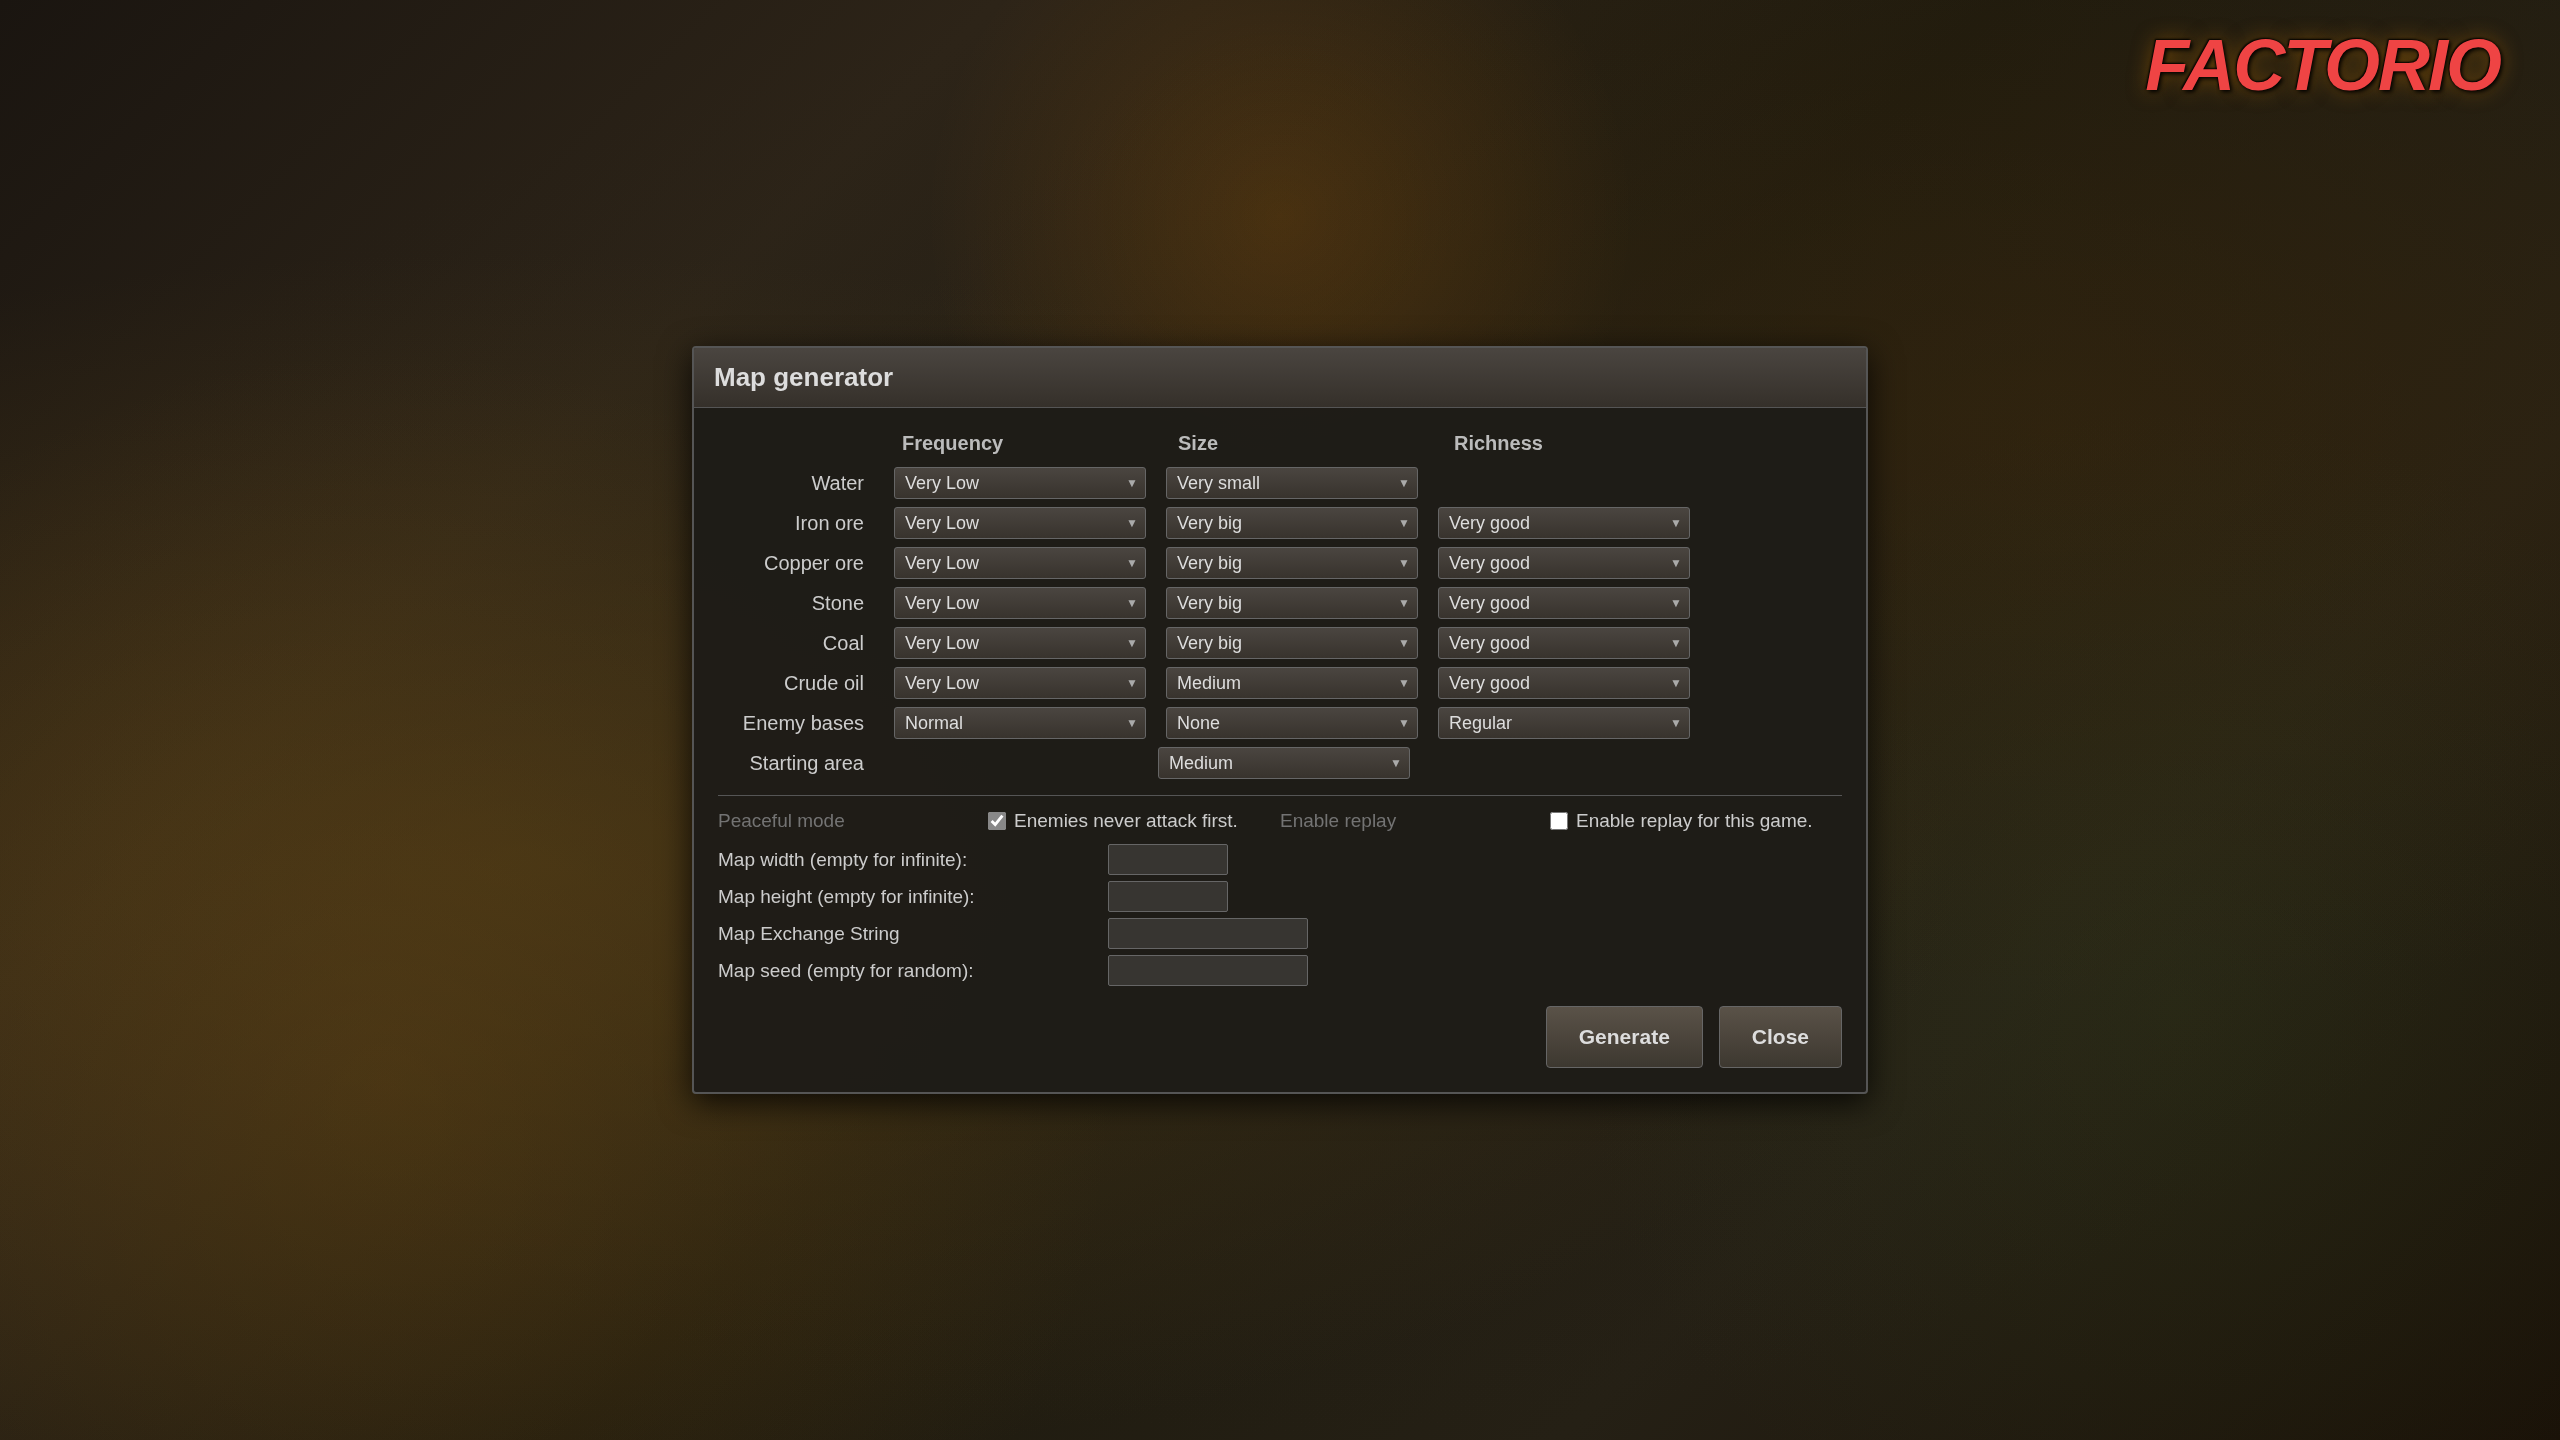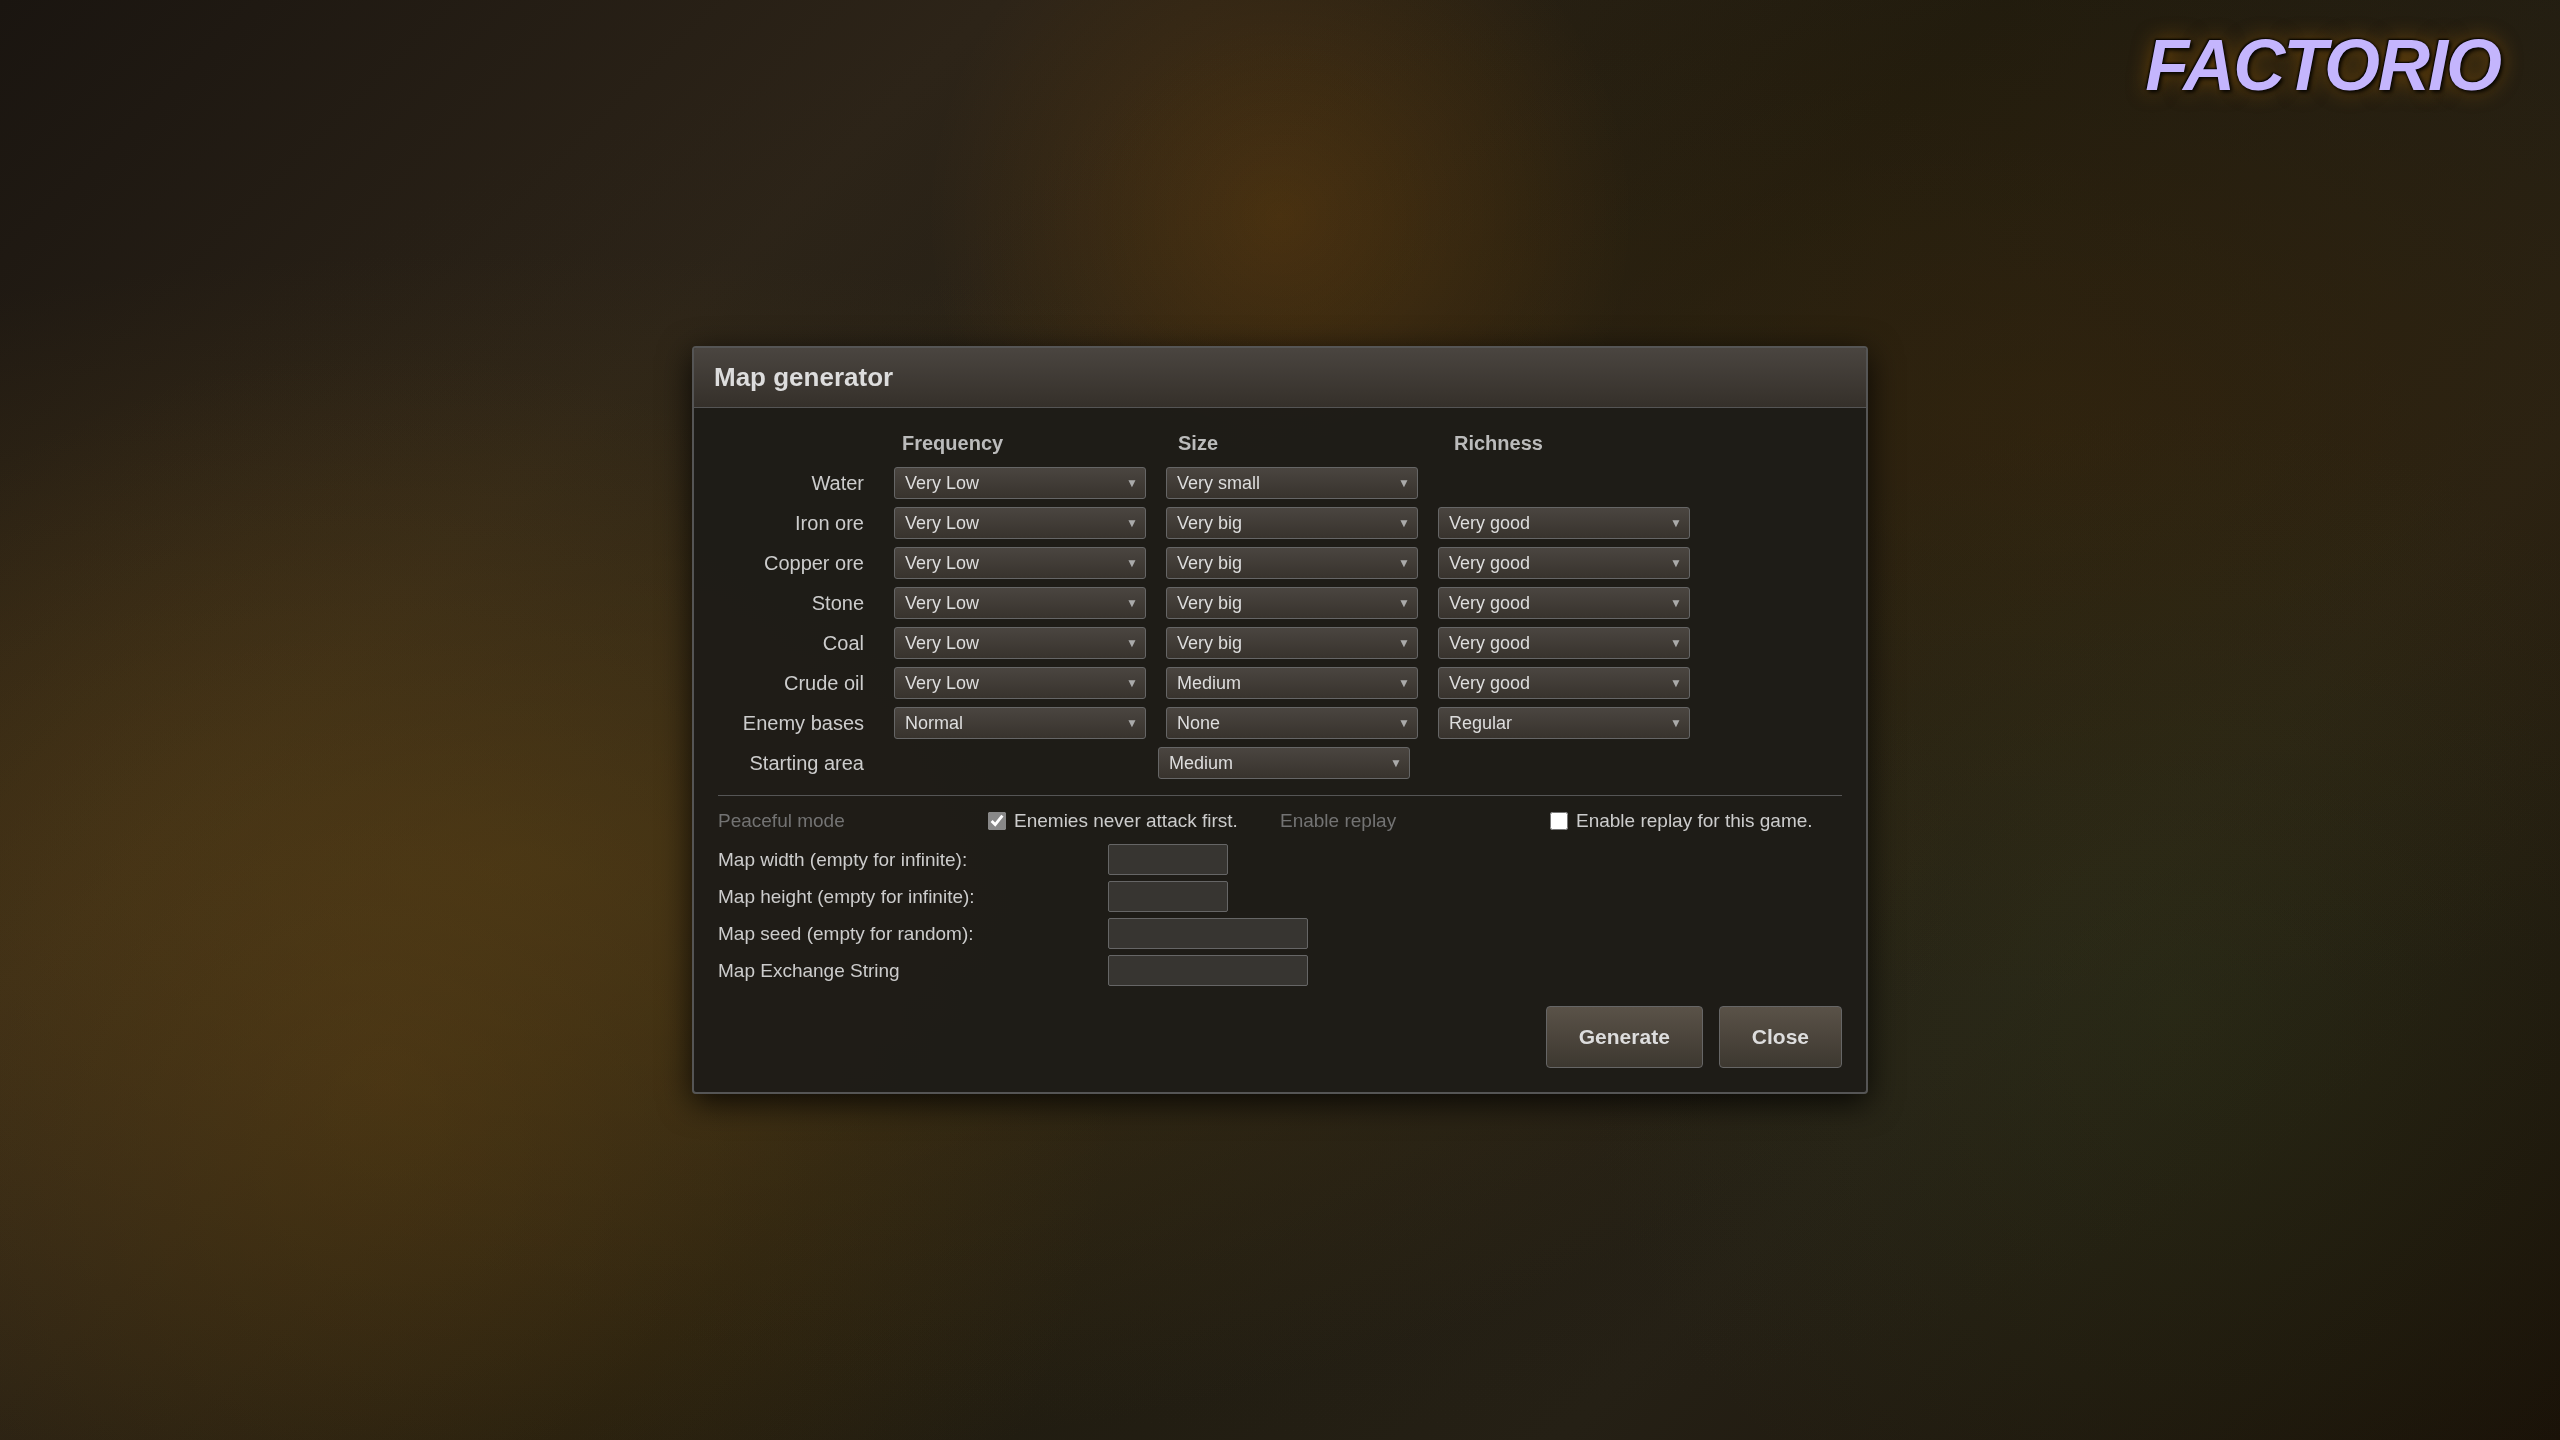--- a/index.html
+++ b/index.html
@@ -35,21 +35,21 @@
     }
 
     
     #logo {
       position: absolute;
       top: 24px;
       right: 60px;
       font-size: 72px;
       font-weight: 900;
       font-style: italic;
-      color: #c4b5fd;
+      color: #ef4444;
       text-shadow: 2px 2px 4px #000, -1px -1px 2px #000, 0 0 20px rgba(200,120,0,0.5);
       letter-spacing: -2px;
       z-index: 10;
       font-family: Arial Black, sans-serif;
     }
 
     
     #dialog-overlay {
       position: absolute;
       inset: 0;
@@ -430,25 +430,25 @@
       <div class="input-fields-section">
         <div class="input-row">
           <span class="input-label">Map width (empty for infinite):</span>
           <input type="text" class="text-input" value="" style="">
         </div>
         <div class="input-row">
           <span class="input-label">Map height (empty for infinite):</span>
           <input type="text" class="text-input" value="" style="">
         </div>
         <div class="input-row">
+          <span class="input-label">Map Exchange String</span>
+          <input type="text" class="text-input text-input-wide" value="" style="">
+        </div>
+        <div class="input-row">
           <span class="input-label">Map seed (empty for random):</span>
-          <input type="text" class="text-input text-input-wide" value="" style="">
-        </div>
-        <div class="input-row">
-          <span class="input-label">Map Exchange String</span>
           <input type="text" class="text-input text-input-wide" value="" style="">
         </div>
       </div>
 
       <div class="button-row">
         <button class="btn btn-generate">Generate</button>
         <button class="btn btn-close">Close</button>
       </div>
 
     </div>

